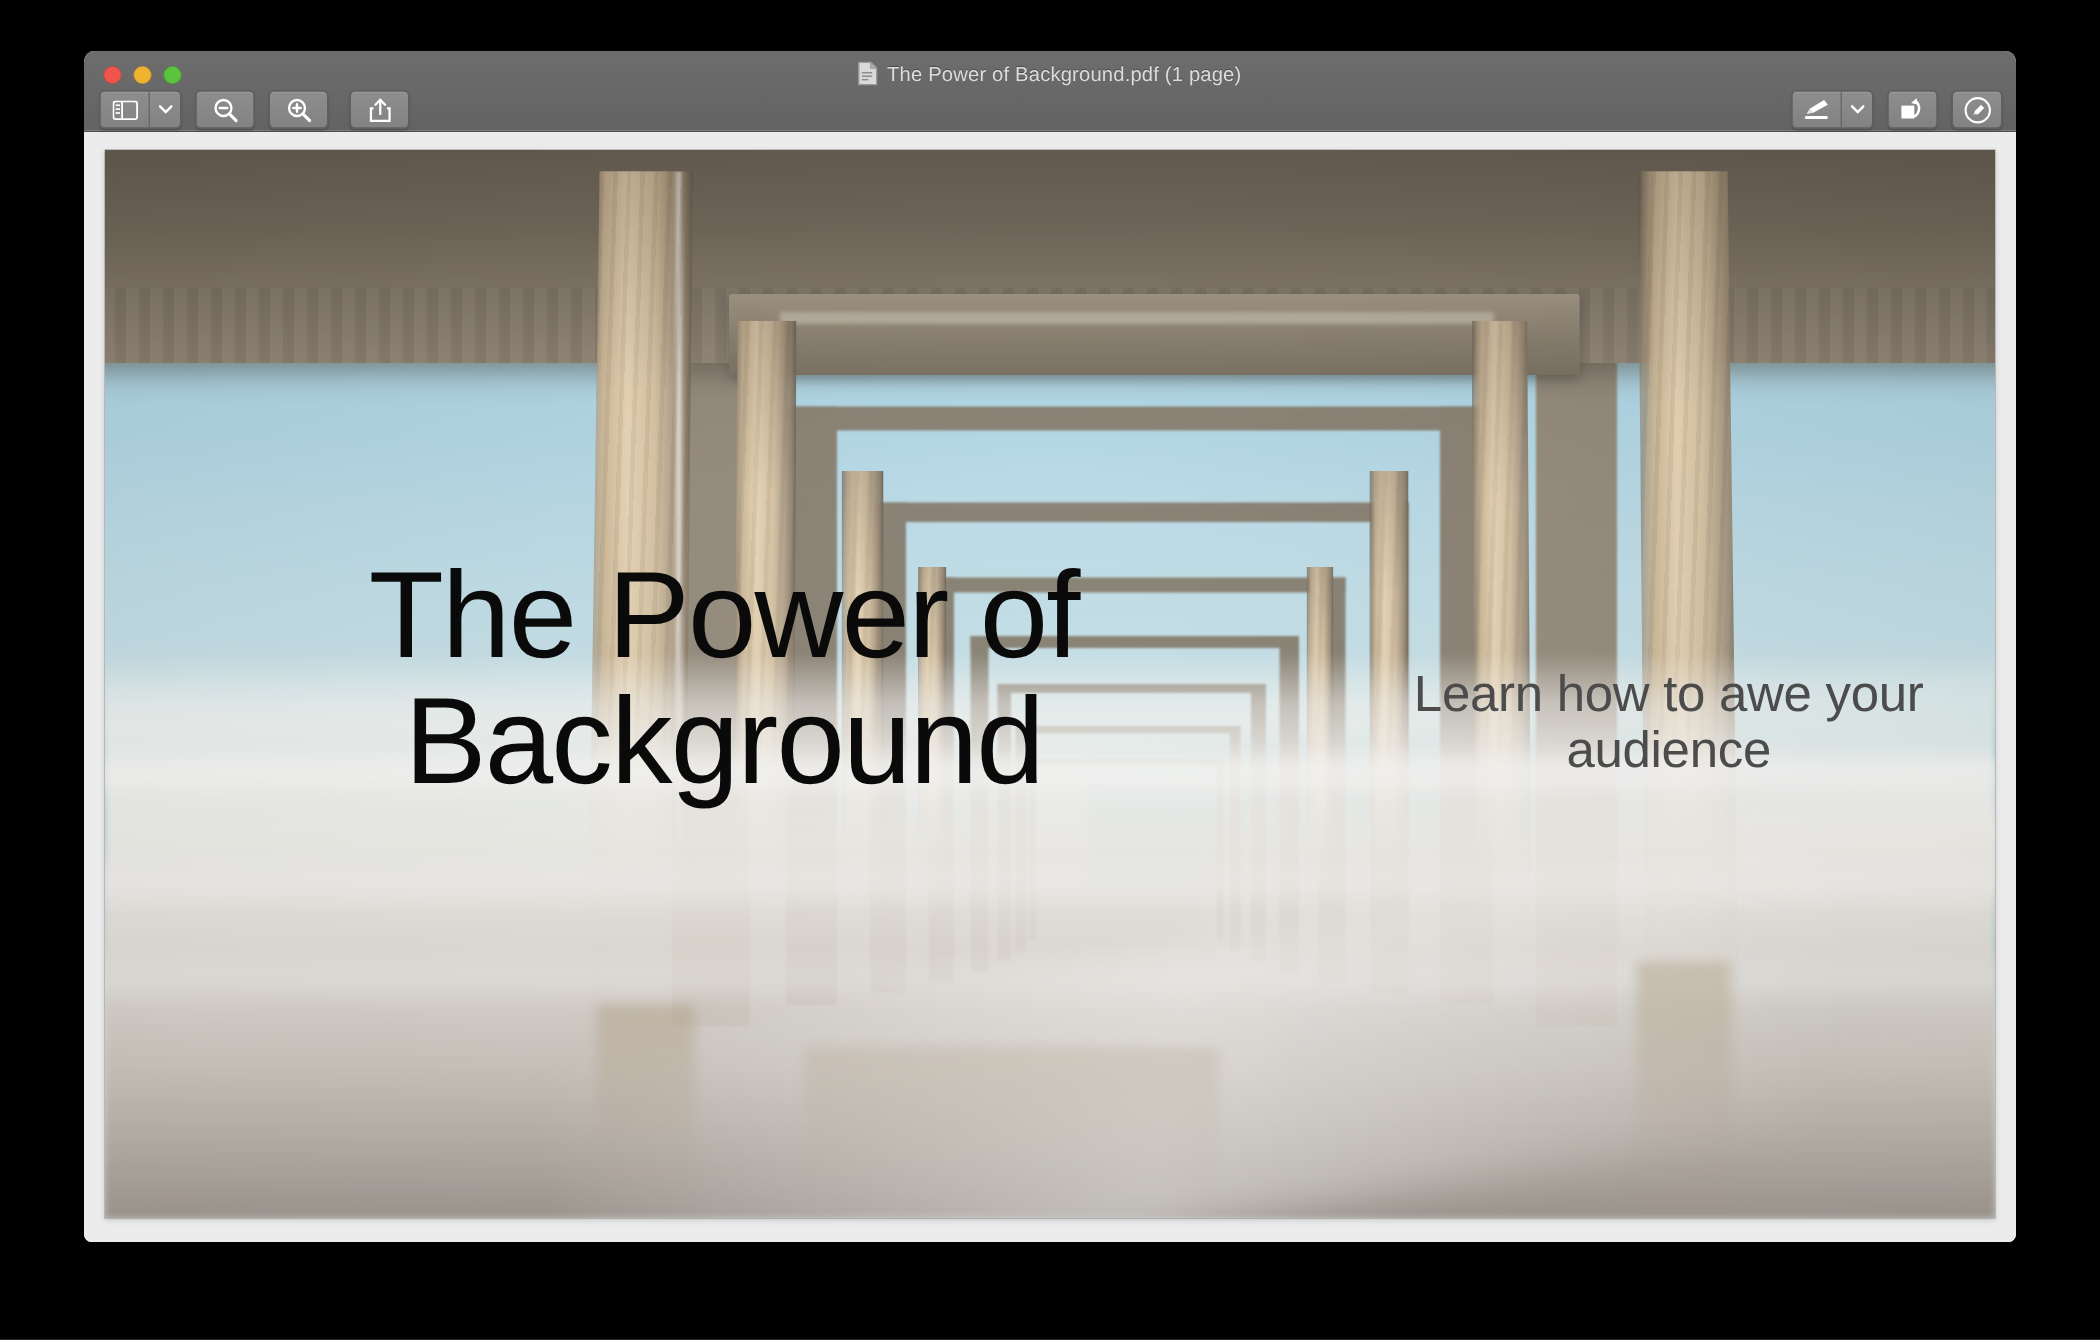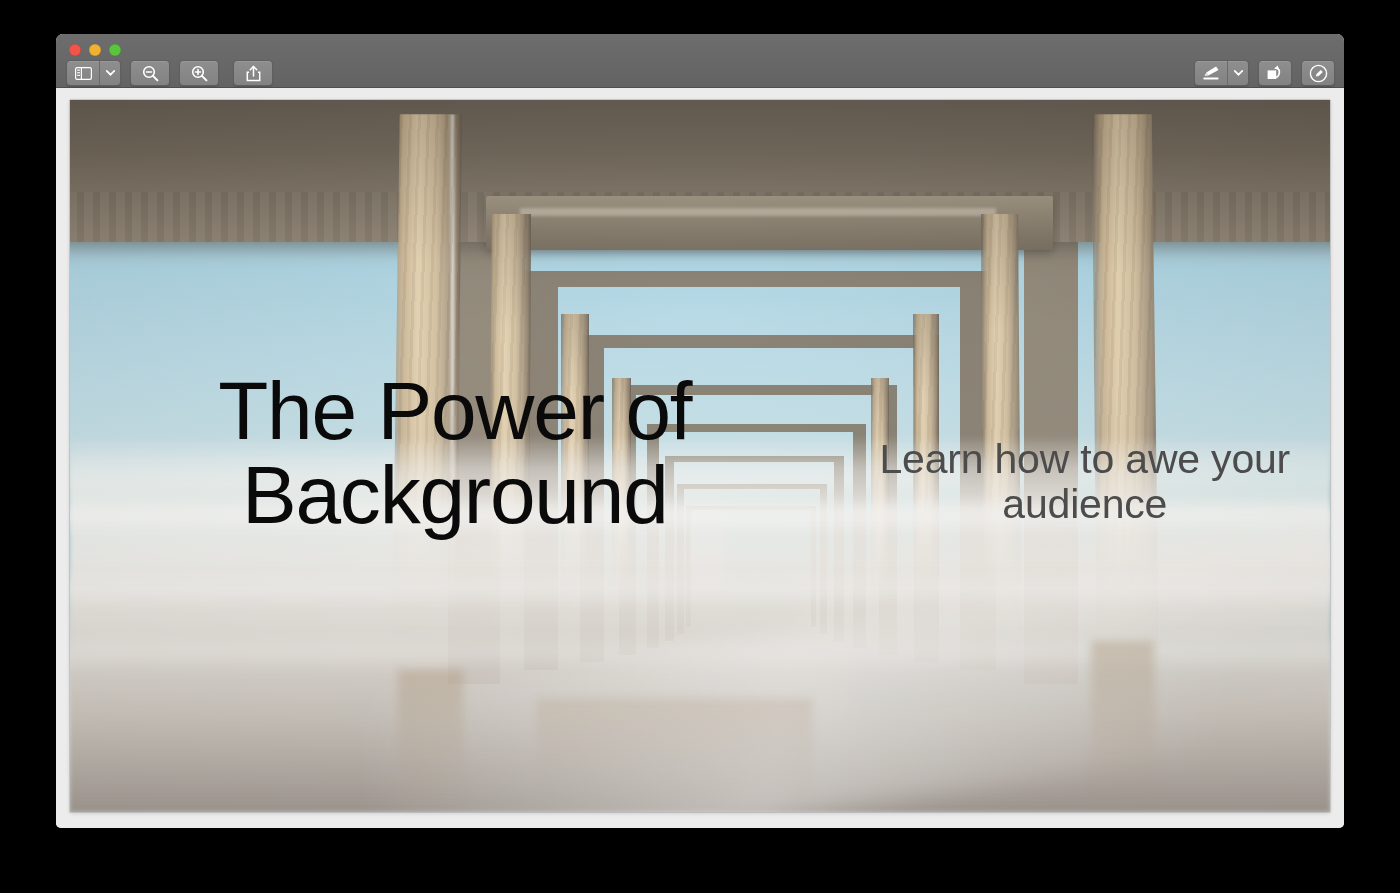--- a/index.html
+++ b/index.html
@@ -248,38 +248,48 @@
     position:absolute; inset:0;
     display:flex; flex-direction:row; align-items:center; justify-content:center;
     text-align:center;
   }
   #slide-title {
     font-size:82px; line-height:1.03; color:#0a0a0a;
     font-weight:400; letter-spacing:-1.2px;
     margin-top:-6px;
   }
   #slide-subtitle {
-    font-size:41px; line-height:1.1; color:#4c4c4c;
+    font-size:34px; line-height:1.1; color:#4c4c4c;
     font-weight:400; letter-spacing:-.2px;
     margin-top:52px;
   }
 </style>
 </head>
 <body>
 
 <div id="window">
 
   <div id="titlebar">
 
     <div id="traffic">
       <div class="light red"></div>
       <div class="light yellow"></div>
       <div class="light green"></div>
     </div>
 
+    <div id="title-center">
+      <svg class="doc-ico" viewBox="0 0 13 16">
+        <path d="M.5.5h8l4 4v11H.5z" fill="#dadada" stroke="#9a9a9a" stroke-width="1"></path>
+        <path d="M8.5.5l4 4h-4z" fill="#b4b4b4" stroke="#9a9a9a" stroke-width=".8"></path>
+        <rect x="2.5" y="7" width="7" height="1" fill="#8e8e8e"></rect>
+        <rect x="2.5" y="9.3" width="7" height="1" fill="#8e8e8e"></rect>
+        <rect x="2.5" y="11.6" width="4.4" height="1" fill="#8e8e8e"></rect>
+      </svg>
+      <span id="title-text">The Power of Background.pdf (1 page)</span>
+    </div>
 
     <div id="toolbar">
 
       <div class="tb-left">
 
         <div class="seg">
           <div class="part main">
             <svg width="17" height="13" viewBox="0 0 17 13">
               <rect x=".6" y=".6" width="15.8" height="11.8" rx="1.6" fill="none" stroke="#fff" stroke-width="1.2"></rect>
               <line x1="6.4" y1=".8" x2="6.4" y2="12.2" stroke="#fff" stroke-width="1.2"></line>

